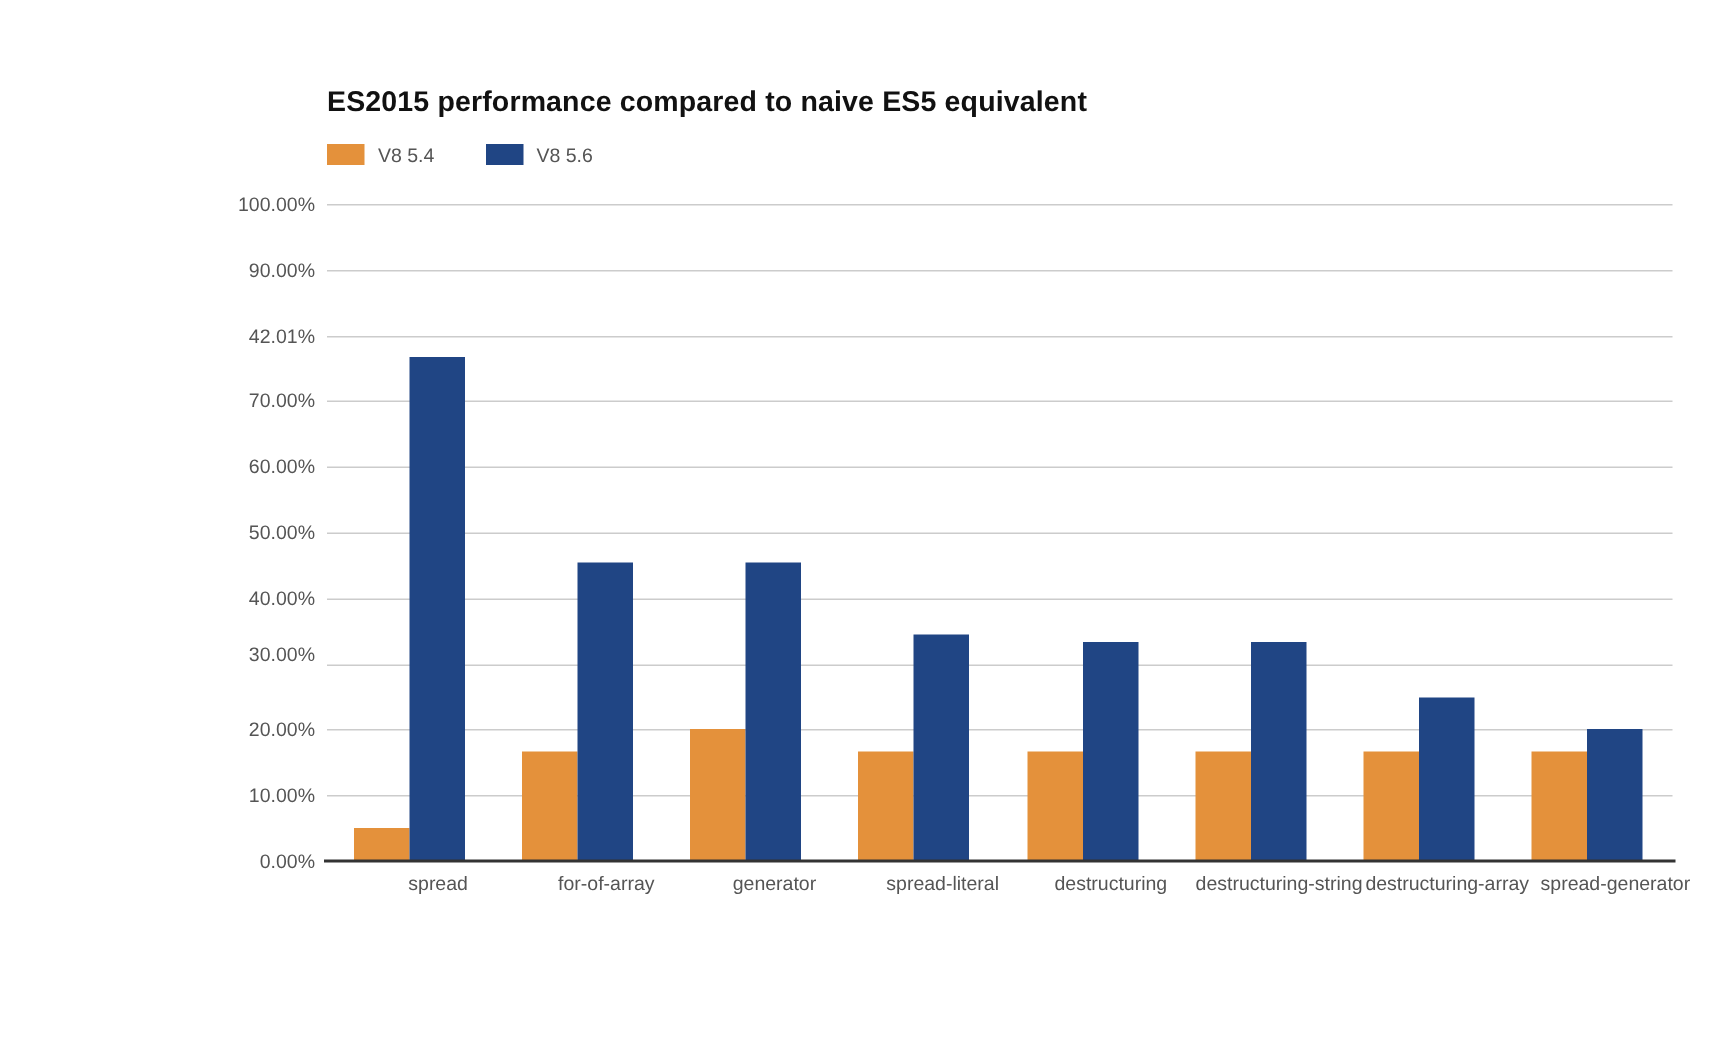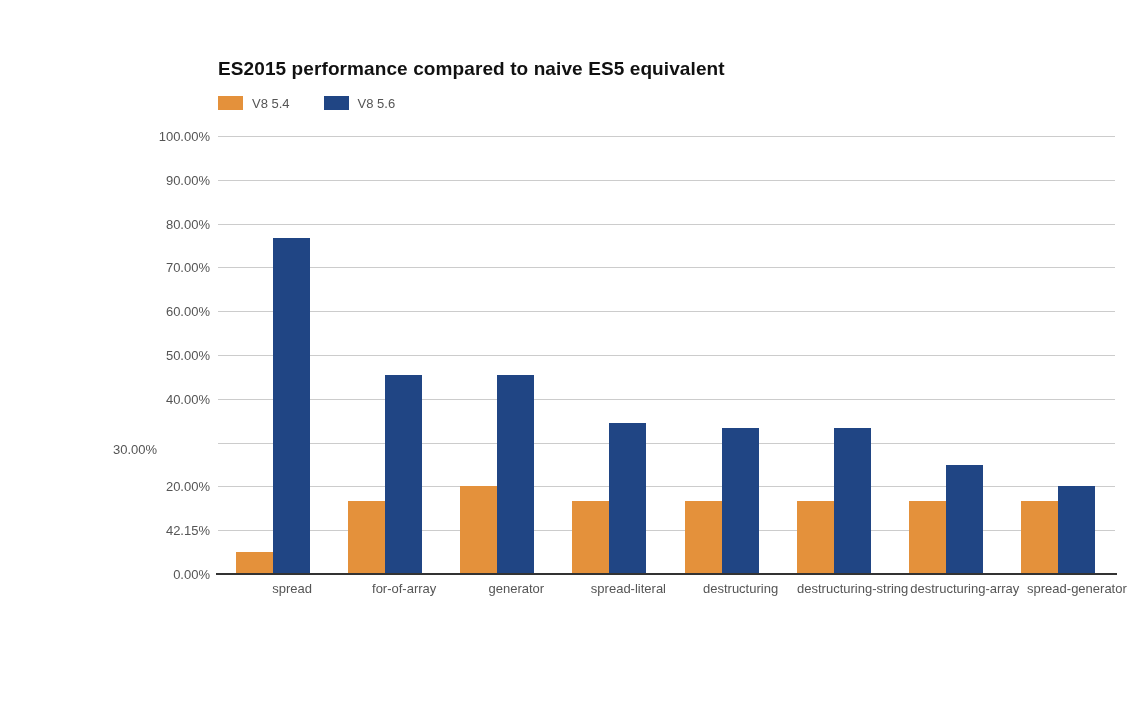--- a/index.html
+++ b/index.html
@@ -170,28 +170,28 @@
         <span class="legend-label">V8 5.4</span>
       </div>
       <div class="legend-item">
         <span class="legend-swatch" style="background: rgb(32, 69, 132);"></span>
         <span class="legend-label">V8 5.6</span>
       </div>
     </div>
 
   <div class="y-ticks-wrap" id="y-ticks">
       <div class="y-tick" style="top: 438px;">0.00%</div>
-      <div class="y-tick" style="top: 394.2px;">42.15%</div>
+      <div class="y-tick" style="top: 394.2px;">10.00%</div>
       <div class="y-tick" style="top: 350.4px;">20.00%</div>
-      <div class="y-tick" style="top: 313px; text-align: center;">30.00%</div>
+      <div class="y-tick" style="top: 300px;">30.00%</div>
       <div class="y-tick" style="top: 262.8px;">40.00%</div>
       <div class="y-tick" style="top: 219px;">50.00%</div>
       <div class="y-tick" style="top: 175.2px;">60.00%</div>
       <div class="y-tick" style="top: 131.4px;">70.00%</div>
-      <div class="y-tick" style="top: 87.6px;">80.00%</div>
+      <div class="y-tick" style="top: 87.6px;">42.01%</div>
       <div class="y-tick" style="top: 43.8px;">90.00%</div>
       <div class="y-tick" style="top: 0px;">100.00%</div>
     </div>
 
   <div class="plot-area" id="plot-area">
       <div class="gridline" style="top: 394.2px;"></div>
       <div class="gridline" style="top: 350.4px;"></div>
       <div class="gridline" style="top: 306.6px;"></div>
       <div class="gridline" style="top: 262.8px;"></div>
       <div class="gridline" style="top: 219px;"></div>

